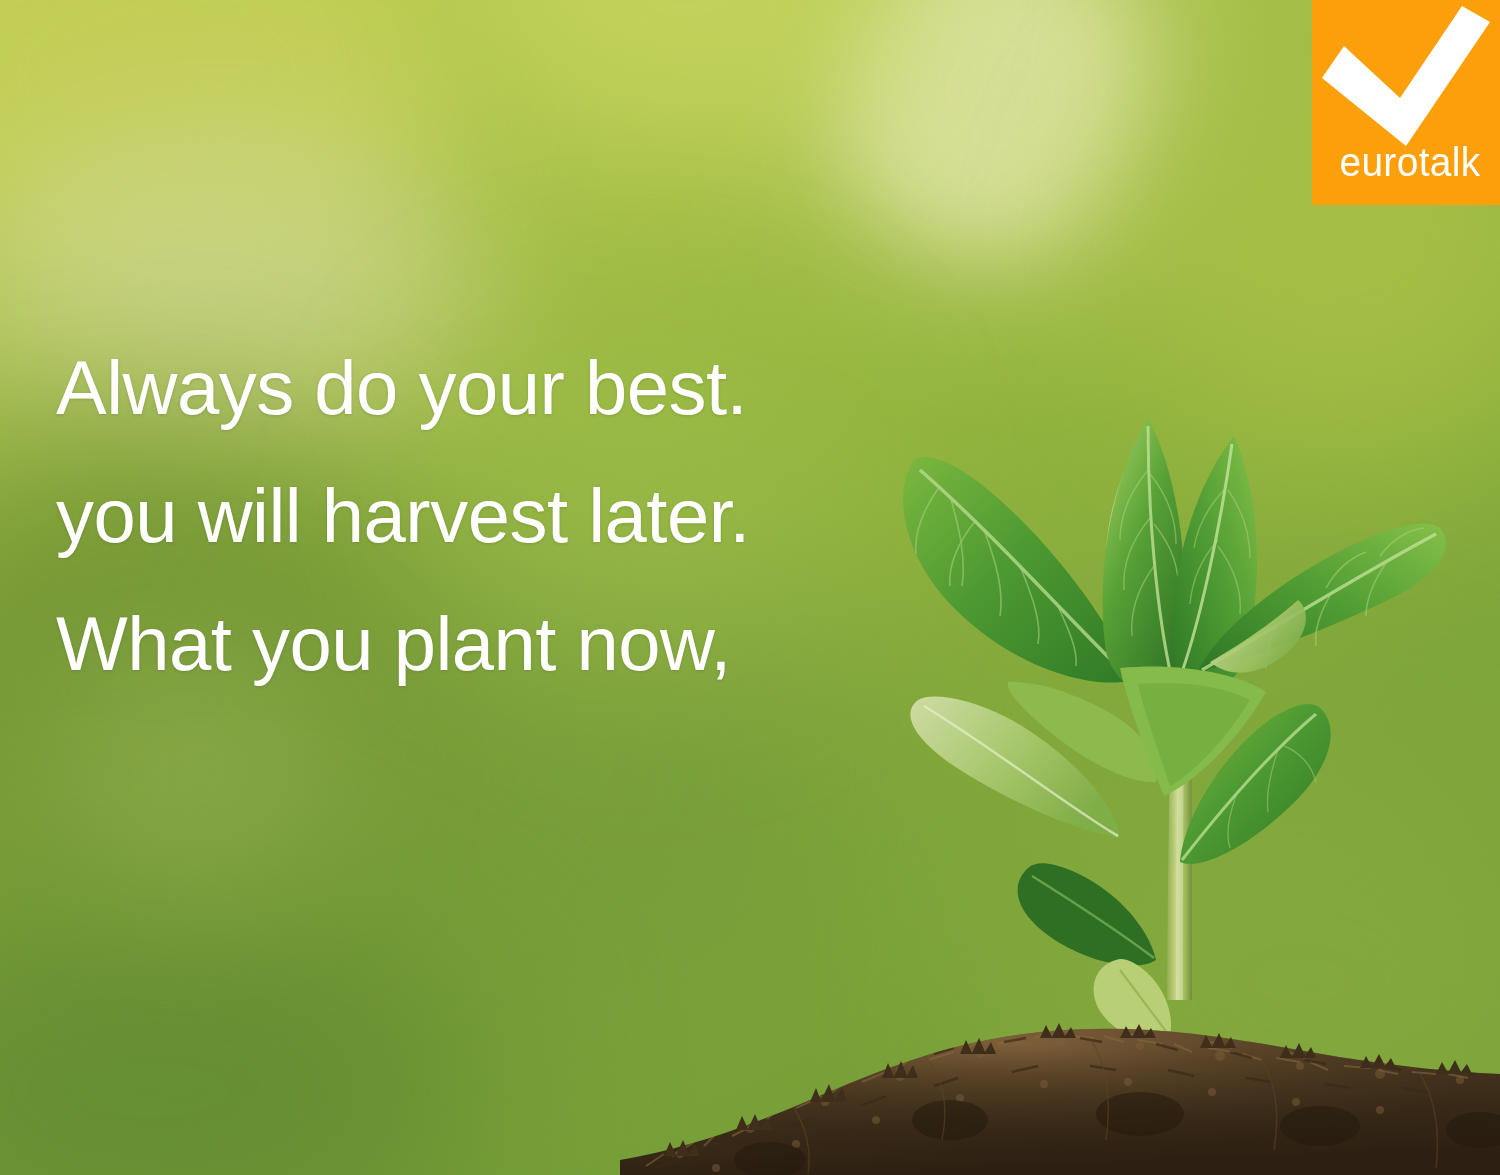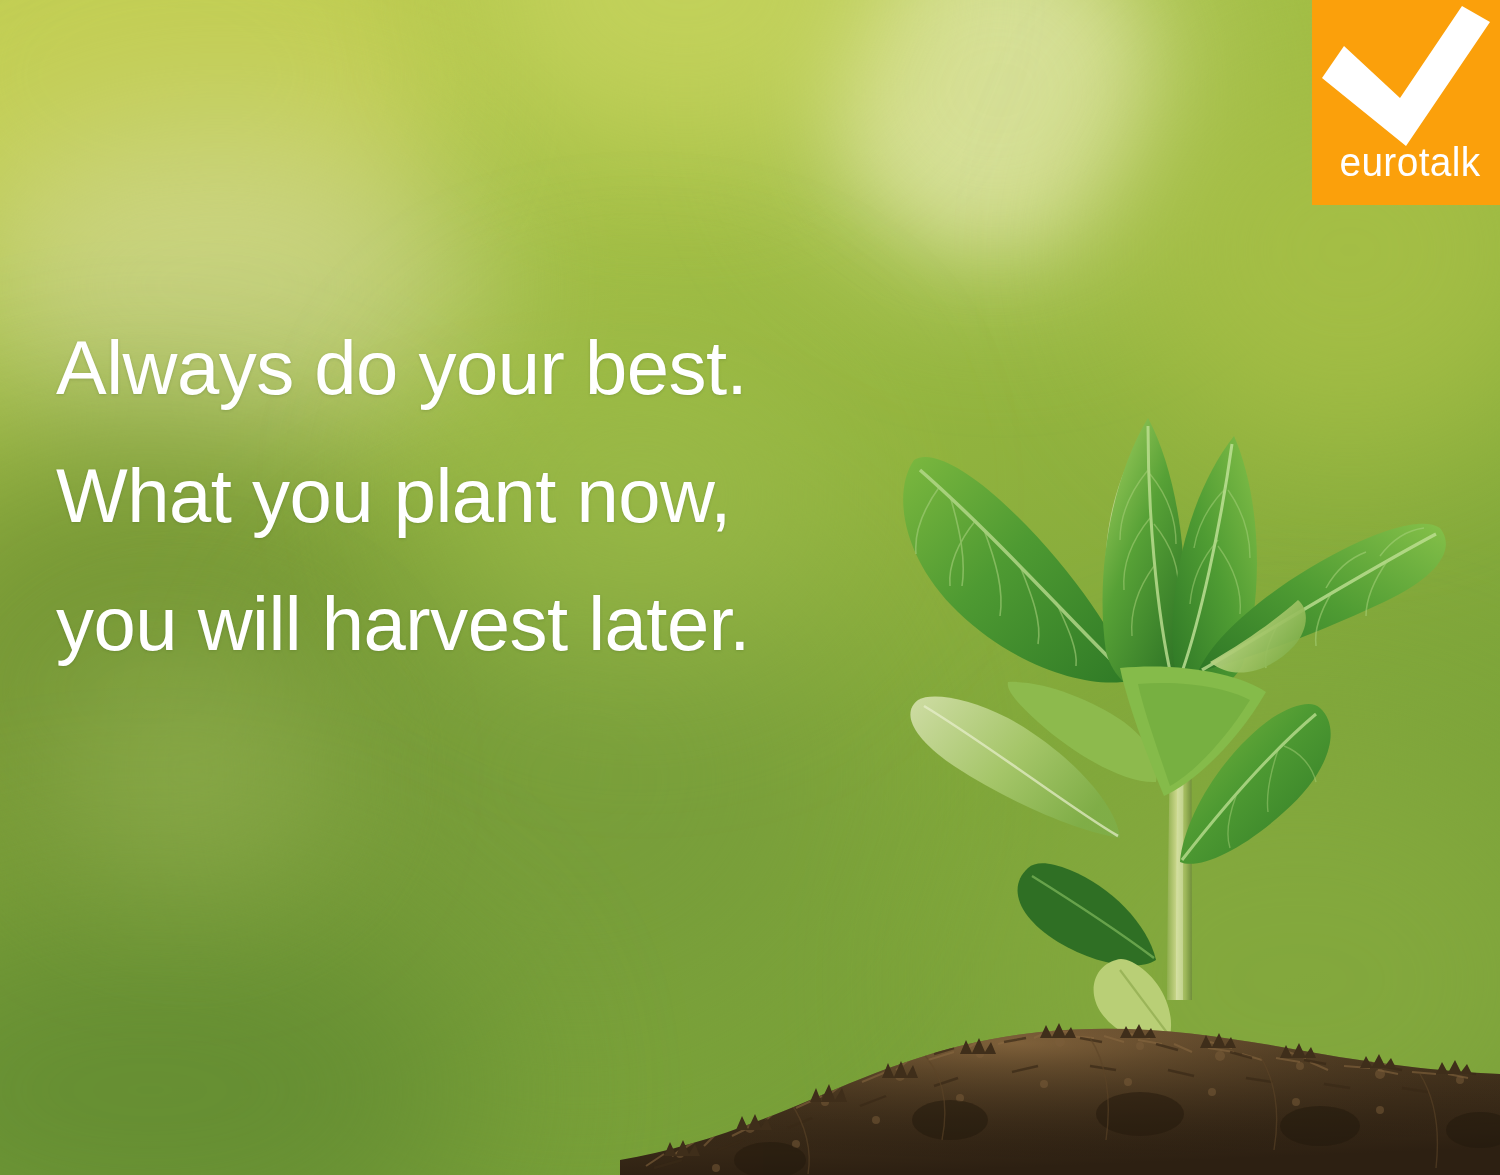--- a/index.html
+++ b/index.html
@@ -25,21 +25,21 @@
   #logo-check{position:absolute;left:8px;top:6px;width:172px;height:140px;}
   #logo-wordmark{
     position:absolute;left:0;right:0;top:140px;text-align:center;
     color:#ffffff;font-size:40px;letter-spacing:0.4px;
     font-family:"Liberation Sans", sans-serif;font-weight:300;
     transform:scaleX(0.97);
   }
 
   
   #quote-block{
-    position:absolute;left:56px;top:304px;width:860px;
+    position:absolute;left:56px;top:324px;width:860px;
     color:#ffffff;
   }
   .quote-line{
     font-size:76px;line-height:128px;white-space:nowrap;
     font-weight:400;letter-spacing:-0.5px;
     text-shadow:0 1px 3px rgba(60,80,30,0.22);
   }
   #attribution{
     margin-top:34px;margin-left:168px;
     font-size:74px;line-height:92px;white-space:nowrap;
@@ -309,22 +309,22 @@
       <path d="M660 68 l6 -13 6 12 7 -14 6 13 6 -9 5 11 Z"></path>
       <path d="M740 78 l6 -12 6 11 7 -13 6 12 6 -8 5 10 Z"></path>
       <path d="M816 84 l6 -12 6 11 7 -13 6 12 6 -8 5 10 Z"></path>
       <path d="M116 140 l6 -14 6 13 7 -15 6 14 6 -10 5 12 Z"></path>
       <path d="M44 166 l6 -14 6 13 7 -15 6 14 6 -10 5 12 Z"></path>
     </g>
   </svg>
 
   <div id="quote-block">
     <div class="quote-line">Always do your best.</div>
+    <div class="quote-line">you will harvest later.</div>
     <div class="quote-line">What you plant now,</div>
-    <div class="quote-line">you will harvest later.</div>
   </div>
   <div id="attribution">Og Mandino</div>
 
   <div id="logo-box">
     <svg id="logo-check" viewBox="0 0 172 140">
       <path d="M24 40 L2 72 L86 140 L170 16 L142 0 L80 92 Z" fill="#ffffff"></path>
     </svg>
     <div id="logo-wordmark">eurotalk</div>
   </div>
 

